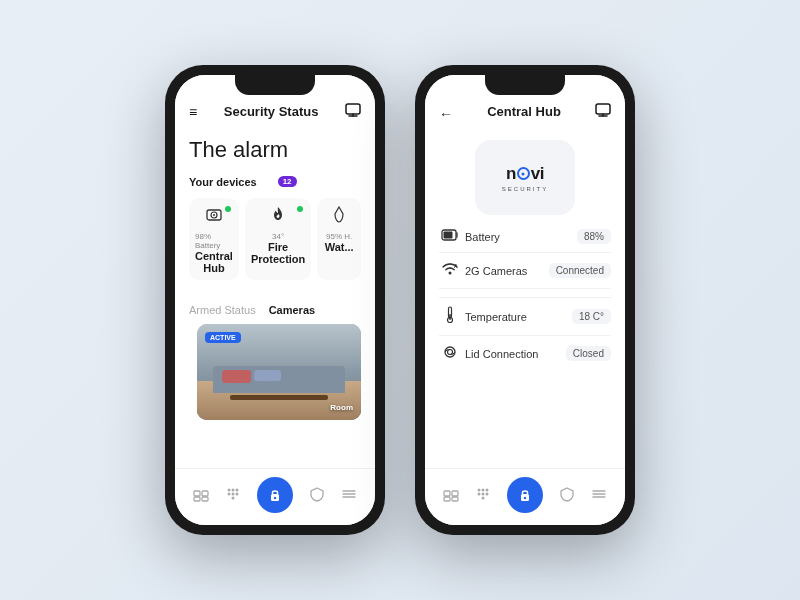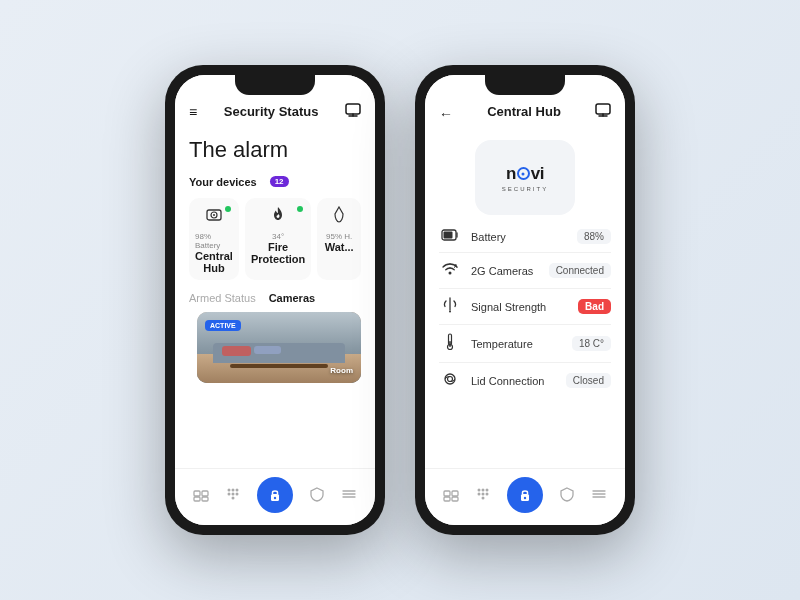--- a/index.html
+++ b/index.html
@@ -76,40 +76,40 @@
     .alarm-text {
       font-size: 22px;
       font-weight: 300;
       color: #1a1a1a;
       line-height: 1.25;
       margin-bottom: 12px;
     }
     .devices-header {
       display: flex;
       align-items: center;
-      gap: 13px;
+      gap: 21px;
       margin-bottom: 10px;
     }
     .devices-label {
       font-size: 11px;
       font-weight: 600;
       color: #1a1a1a;
     }
     .badge {
       background: #6d28d9;
       color: #fff;
       font-size: 8px;
       font-weight: 700;
       border-radius: 8px;
       padding: 1px 5px;
     }
     .devices-row {
       display: flex;
       gap: 6px;
-      margin-bottom: 12px;
+      margin-bottom: 24px;
     }
     .device-card {
       flex: 1;
       background: #f9f9f9;
       border-radius: 10px;
       padding: 8px 6px 6px;
       display: flex;
       flex-direction: column;
       align-items: center;
       position: relative;
@@ -148,21 +148,21 @@
       cursor: pointer;
     }
     .status-tab.active {
       font-weight: 700;
       color: #1a1a1a;
     }
     .camera-preview {
       border-radius: 10px;
       overflow: hidden;
       position: relative;
-      height: 71px;
+      height: 96px;
       background: #c8b8a8;
       margin-left: 8px;
     }
     .camera-img-fake {
       width: 100%;
       height: 100%;
       background: linear-gradient(160deg, #b5a898 0%, #9c8c7c 40%, #7a6a5a 100%);
       display: flex;
       align-items: center;
       justify-content: center;
@@ -245,21 +245,21 @@
     .info-list {
       flex: 1;
       padding: 4px 14px;
       display: flex;
       flex-direction: column;
       gap: 8px;
     }
     .info-row {
       display: flex;
       align-items: center;
-      gap: 10px;
+      gap: 4px;
     }
     .info-icon {
       width: 22px;
       text-align: center;
       font-size: 13px;
       color: #333;
       flex-shrink: 0;
     }
     .info-label {
       flex: 1;
@@ -475,32 +475,20 @@
               <path d="M8 7C6.34 7 4.84 7.67 3.76 8.76" stroke="#333" stroke-width="1.3" stroke-linecap="round"></path>
               <circle cx="8" cy="12" r="1.5" fill="#333"></circle>
               <text x="12" y="7" font-size="5" fill="#333" font-weight="bold">A</text>
             </svg>
           </div>
           <span class="info-label">2G Cameras</span>
           <span class="info-value">Connected</span>
         </div>
         <div class="divider"></div>
 
-        <div class="info-row">
-          <div class="info-icon">
-            <svg width="14" height="16" viewBox="0 0 14 16" fill="none">
-              <path d="M7 1V13" stroke="#333" stroke-width="1.3" stroke-linecap="round"></path>
-              <path d="M3 4C1.5 5.5 1 7.5 2 9.5" stroke="#333" stroke-width="1.3" stroke-linecap="round"></path>
-              <path d="M11 4C12.5 5.5 13 7.5 12 9.5" stroke="#333" stroke-width="1.3" stroke-linecap="round"></path>
-              <circle cx="7" cy="14.5" r="1" fill="#333"></circle>
-            </svg>
-          </div>
-          <span class="info-label">Signal Strength</span>
-          <span class="info-value bad">Bad</span>
-        </div>
         <div class="divider"></div>
 
         <div class="info-row">
           <div class="info-icon">
             <svg width="10" height="18" viewBox="0 0 10 18" fill="none">
               <rect x="3.5" y="1" width="3" height="11" rx="1.5" stroke="#333" stroke-width="1.2" fill="none"></rect>
               <circle cx="5" cy="14" r="2.5" stroke="#333" stroke-width="1.2" fill="none"></circle>
               <rect x="4.2" y="8" width="1.6" height="6" fill="#333" rx="0.8"></rect>
             </svg>
           </div>

